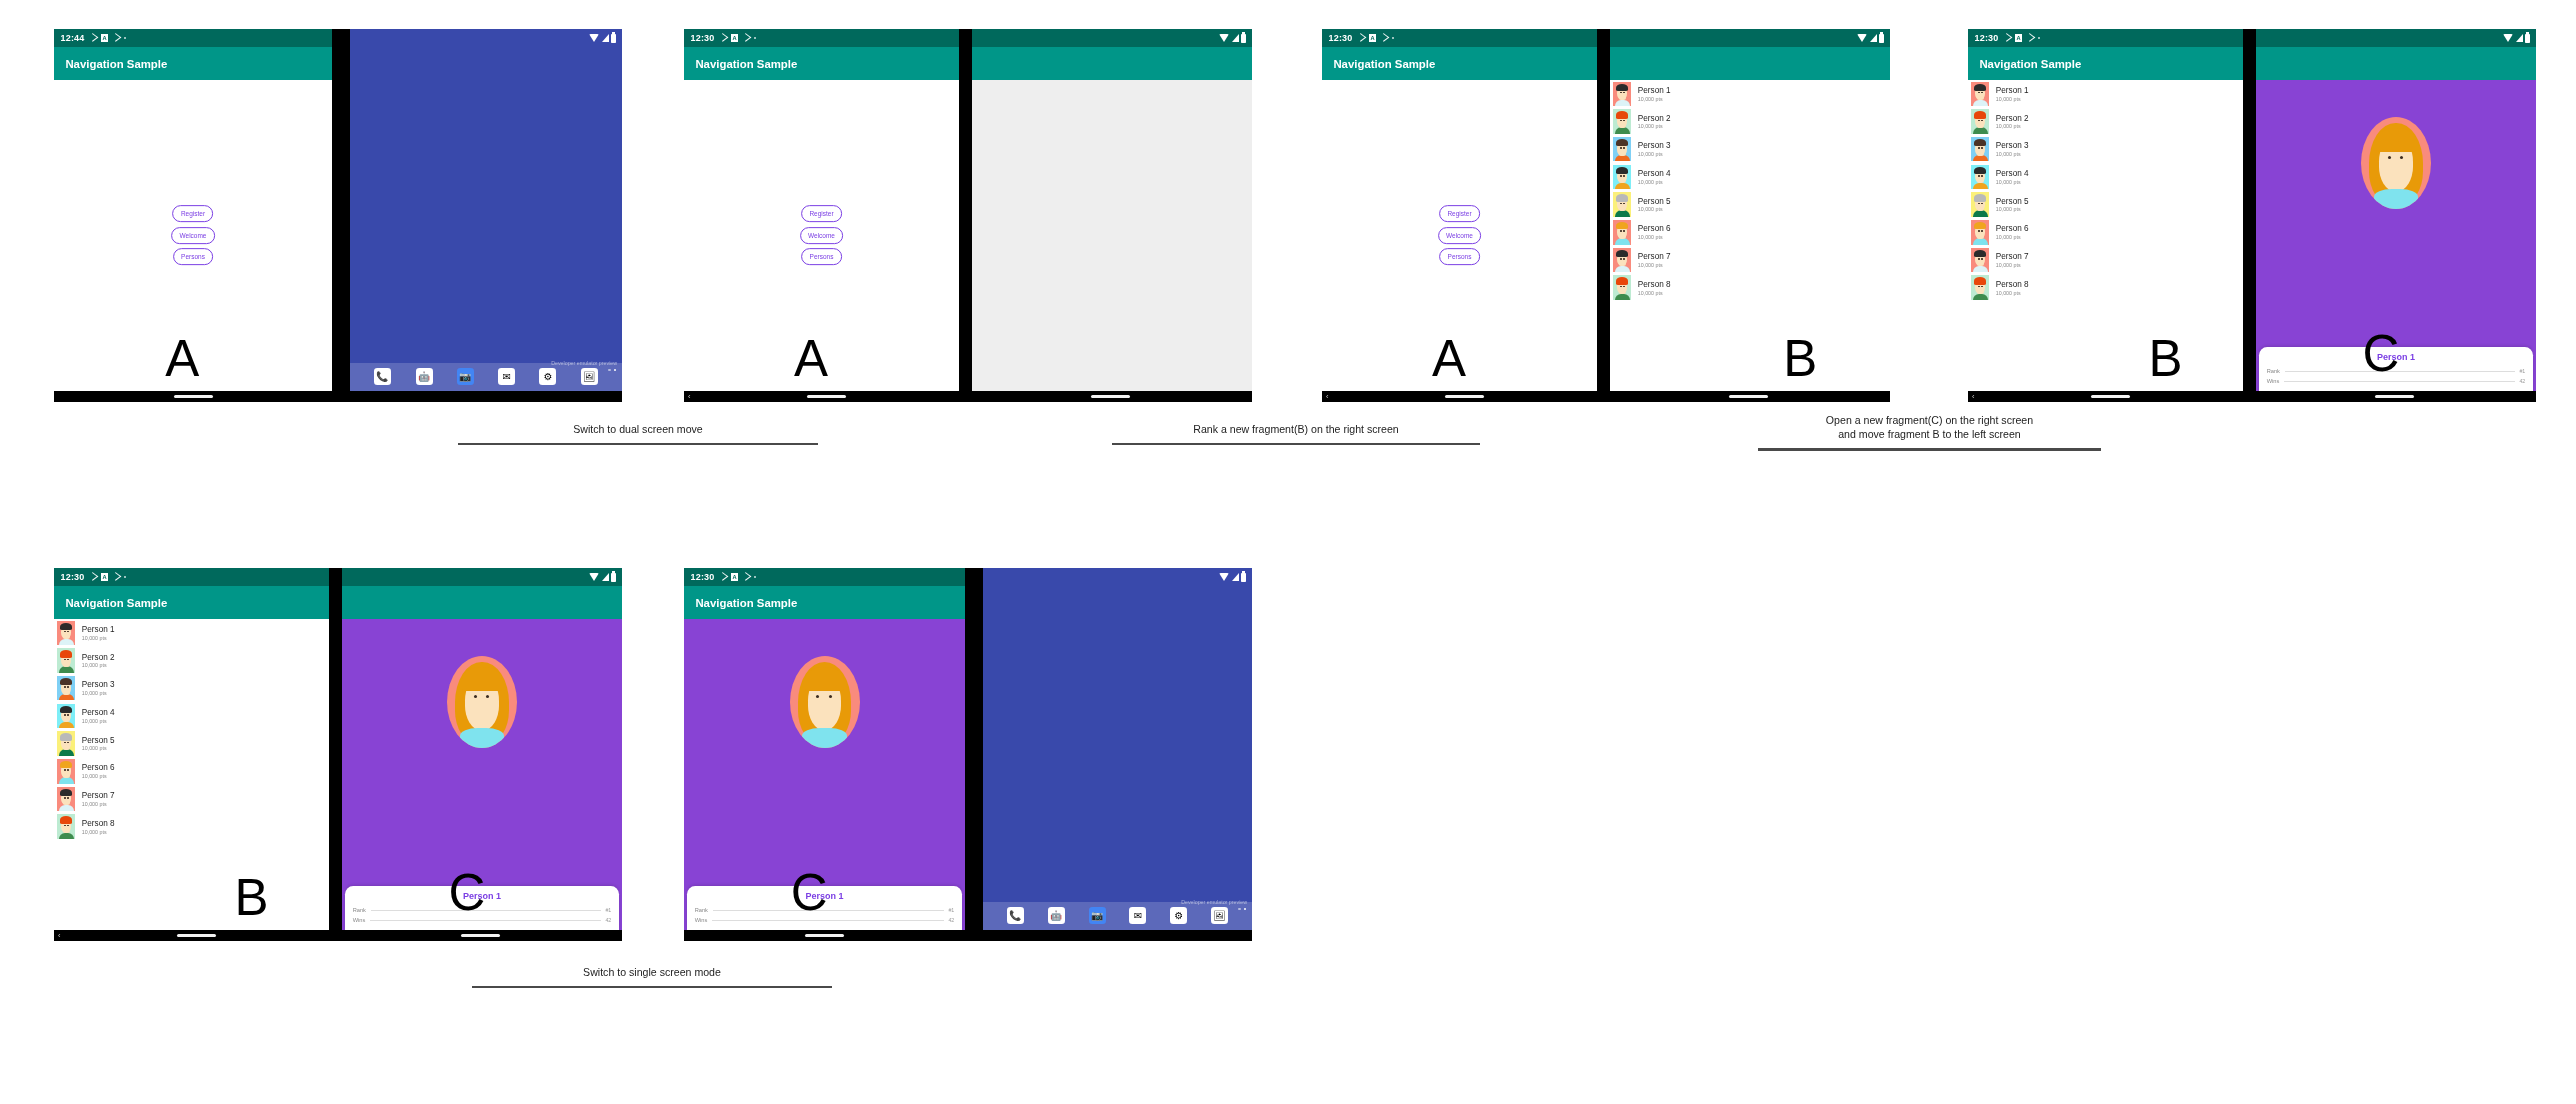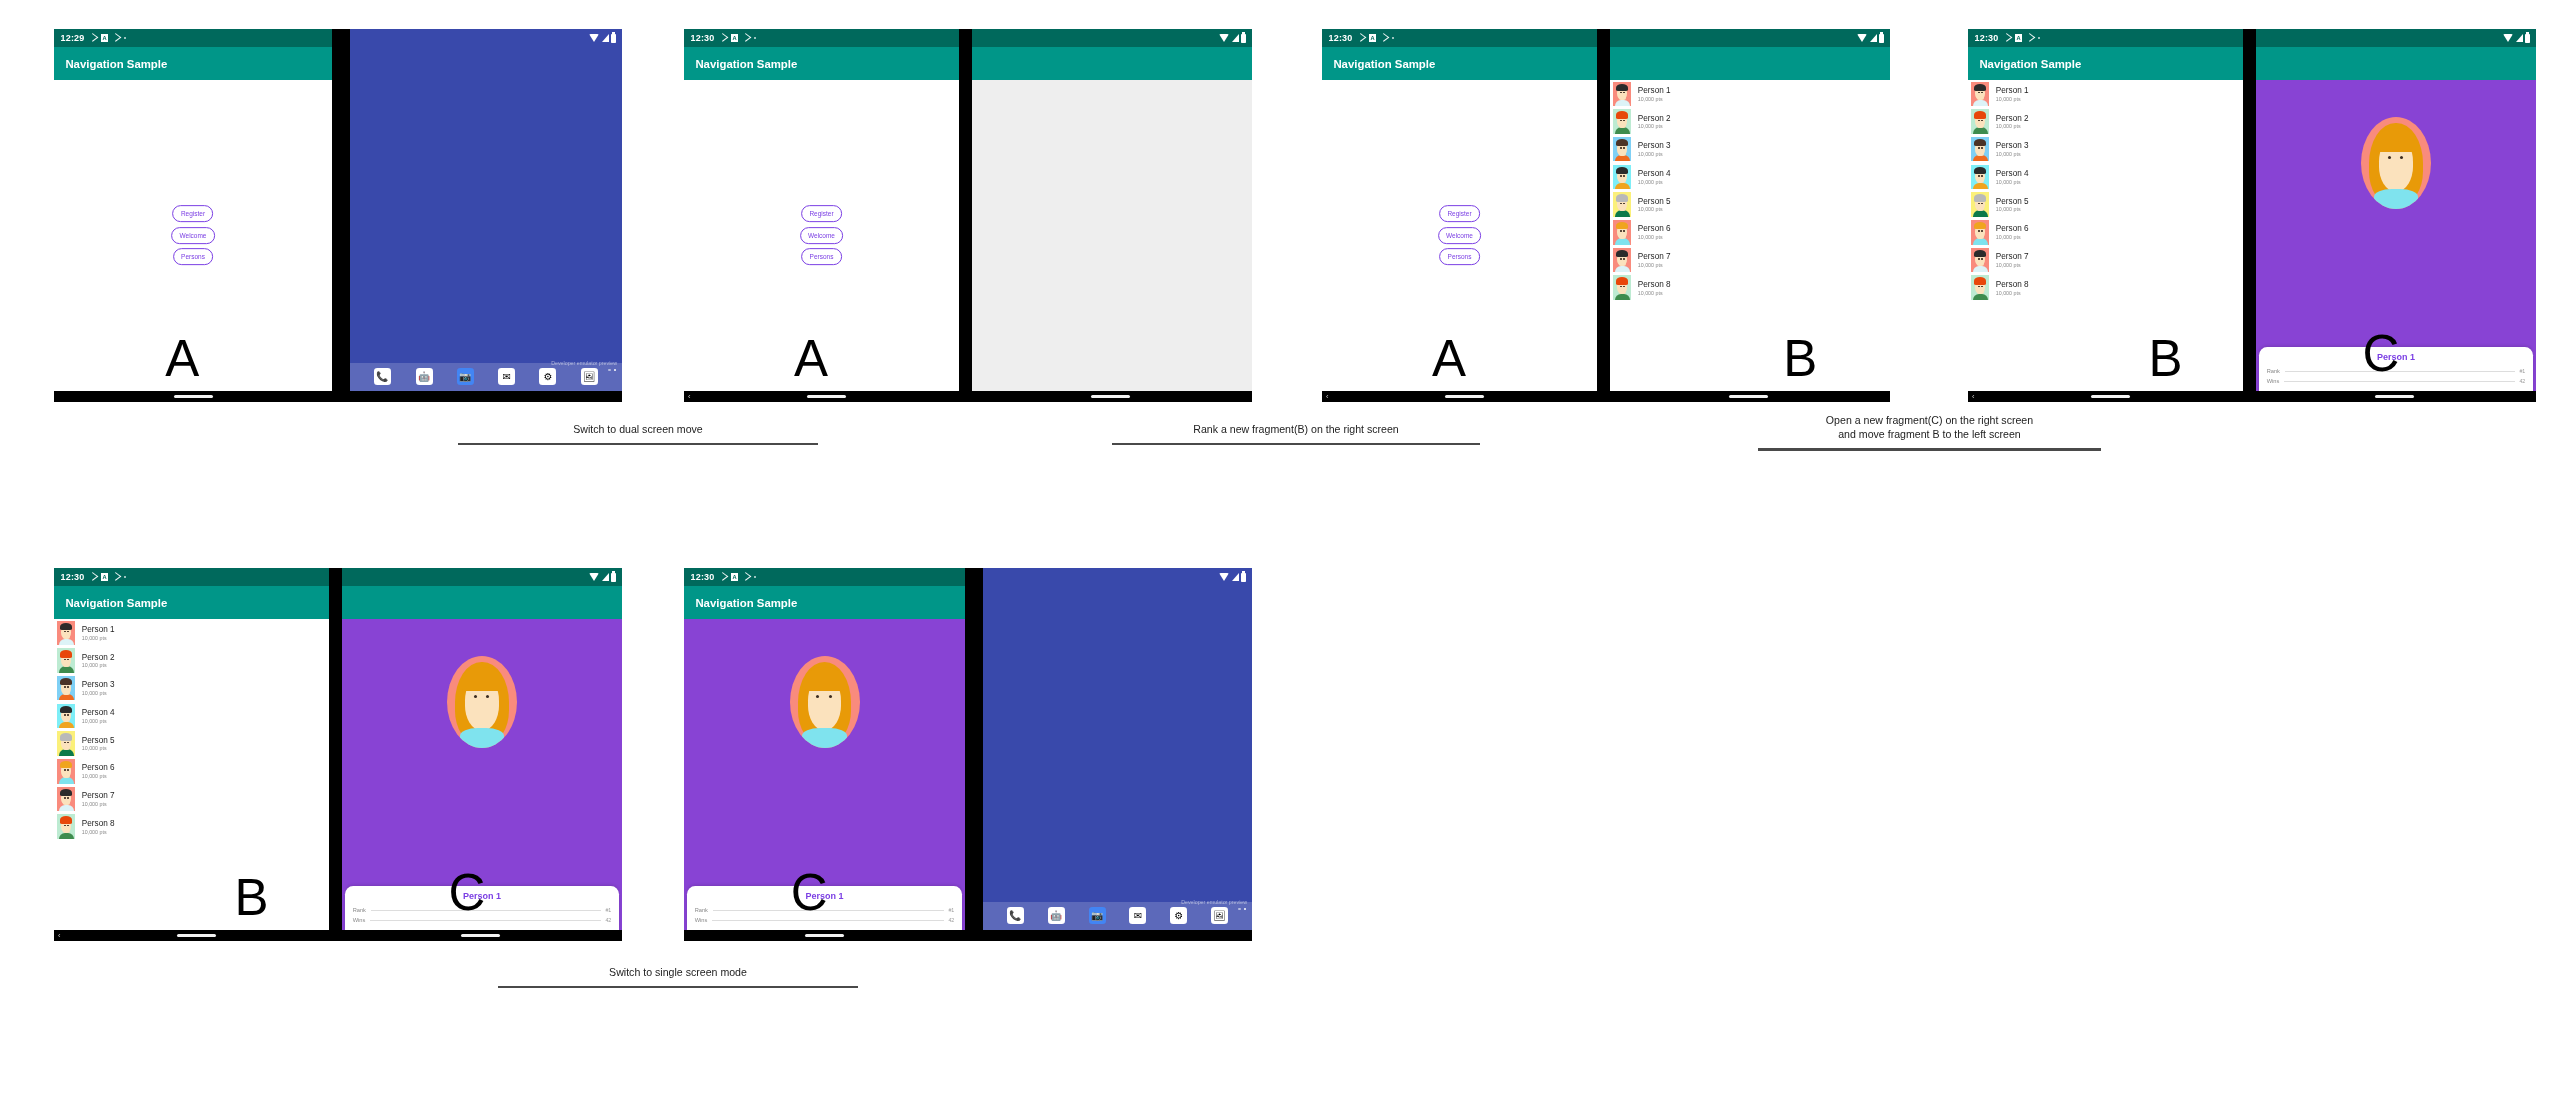--- a/index.html
+++ b/index.html
@@ -231,21 +231,21 @@
 </head>
 <body>
 
 <div id="stage">
 
   <div class="device" style="left:54px; top:29px; width:568px; height:373px;">
     <div class="screens">
 
       <div class="pane left" style="flex-basis:278px;">
         <div class="statusbar">
-          <span>12:29</span>
+          <span>12:44</span>
           <span class="sb-icons-left">
             <span class="sb-share"></span>
             <span class="sb-box">A</span>
             <span class="sb-share"></span>
             <span class="sb-dot"></span>
           </span>
         </div>
         <div class="appbar">
           <span>Navigation Sample</span>
         </div>
@@ -976,19 +976,19 @@
     </div>
 
     <div class="navbar">
       <div class="nav-half" style="flex-basis:281px;flex-grow:0;">
         <div class="nav-pill"></div>
       </div>
       <div class="nav-half"></div>
     </div>
   </div>
 
-  <div class="caption" style="left:498px; top:965px; width:360px;">
+  <div class="caption" style="left:472px; top:965px; width:360px;">
     <div class="ctext">Switch to single screen mode</div>
     <div class="crule"></div>
   </div>
 
 </div>
 
 
 </body></html>

